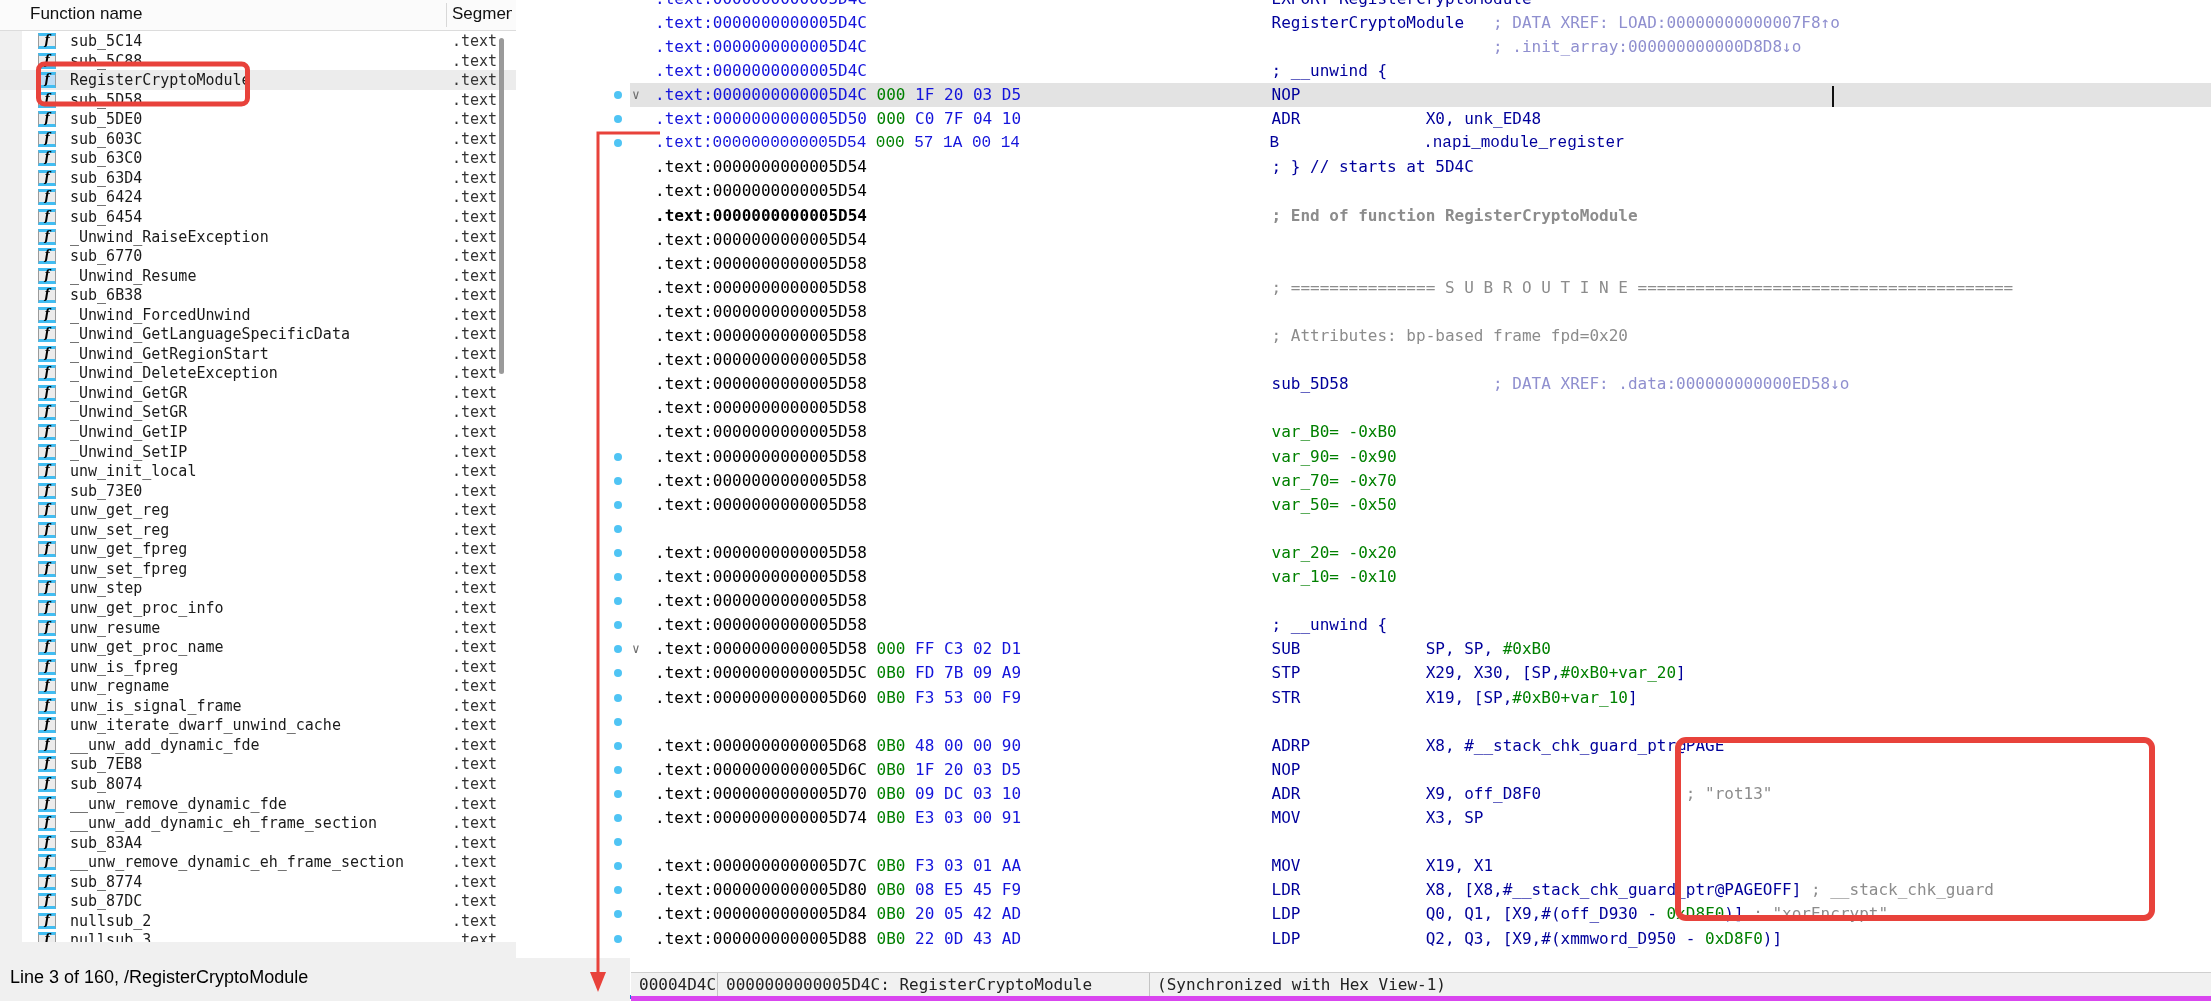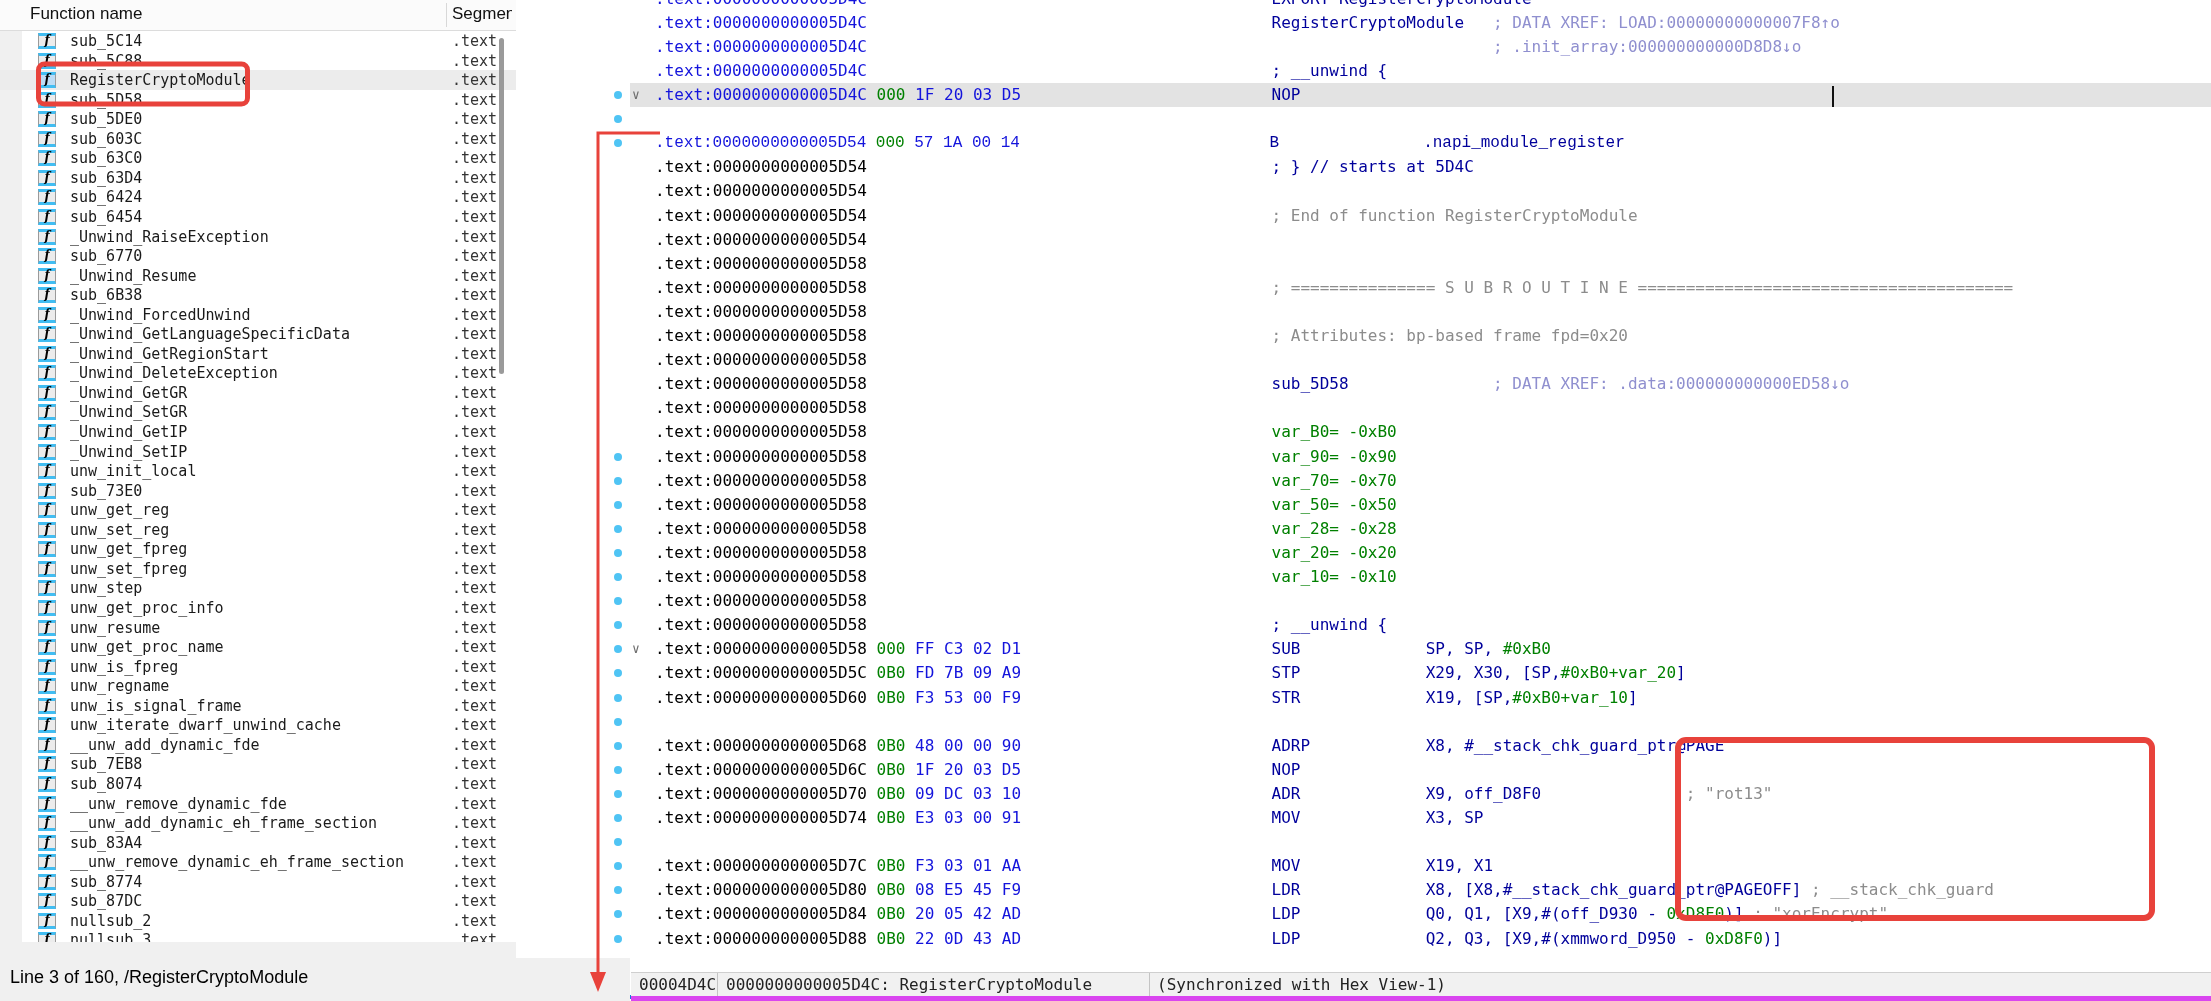--- a/index.html
+++ b/index.html
@@ -313,38 +313,38 @@
   <div id="left-status">
     <span>Line 3 of 160, /RegisterCryptoModule</span>
   </div>
 
   <div id="dis-lines">
       <div class="dline" style="top: -13.4px;"><span class="txt"><span class="cb">.text:0000000000005D4C</span>                                          <span class="cn">EXPORT RegisterCryptoModule</span></span></div>
       <div class="dline" style="top: 10.7px;"><span class="txt"><span class="cb">.text:0000000000005D4C</span>                                          <span class="cn">RegisterCryptoModule</span><span class="cp">   </span><span class="cx">; DATA XREF: LOAD:00000000000007F8↑o</span></span></div>
       <div class="dline" style="top: 34.8px;"><span class="txt"><span class="cb">.text:0000000000005D4C</span>                                          <span class="cp">                       </span><span class="cx">; .init_array:000000000000D8D8↓o</span></span></div>
       <div class="dline" style="top: 58.9px;"><span class="txt"><span class="cb">.text:0000000000005D4C</span>                                          <span class="cn">; __unwind {</span></span></div>
       <div class="dline hl" style="top: 83px;"><span class="dot"></span><span class="mk">∨</span><span class="txt"><span class="cb">.text:0000000000005D4C</span> <span class="cg">000</span> <span class="cb">1F 20 03 D5</span>                          <span class="cn">NOP</span></span></div>
-      <div class="dline" style="top: 107.1px;"><span class="dot"></span></div>
+      <div class="dline" style="top: 107.1px;"><span class="dot"></span><span class="txt"><span class="cb">.text:0000000000005D50</span> <span class="cg">000</span> <span class="cb">C0 7F 04 10</span>                          <span class="cn">ADR             X0, unk_ED48</span></span></div>
       <div class="dline" style="top: 131.2px; font-family: Liberation Mono, monospace;"><span class="dot"></span><span class="txt"><span class="cb">.text:0000000000005D54</span> <span class="cg">000</span> <span class="cb">57 1A 00 14</span>                          <span class="cn">B               .napi_module_register</span></span></div>
       <div class="dline" style="top: 155.3px;"><span class="txt"><span class="ck">.text:0000000000005D54</span>                                          <span class="cn">; } // starts at 5D4C</span></span></div>
       <div class="dline" style="top: 179.4px;"><span class="txt"><span class="ck">.text:0000000000005D54</span>                                          </span></div>
-      <div class="dline" style="top: 203.5px;"><span class="txt"><span class="ck">.text:0000000000005D54</span>                                          <span class="cc">; End of function RegisterCryptoModule</span></span></div>
+      <div class="dline" style="top: 203.5px; font-weight: bold;"><span class="txt"><span class="ck">.text:0000000000005D54</span>                                          <span class="cc">; End of function RegisterCryptoModule</span></span></div>
       <div class="dline" style="top: 227.6px;"><span class="txt"><span class="ck">.text:0000000000005D54</span>                                          </span></div>
       <div class="dline" style="top: 251.7px;"><span class="txt"><span class="ck">.text:0000000000005D58</span>                                          </span></div>
       <div class="dline" style="top: 275.8px;"><span class="txt"><span class="ck">.text:0000000000005D58</span>                                          <span class="cc">; =============== S U B R O U T I N E =======================================</span></span></div>
       <div class="dline" style="top: 299.9px;"><span class="txt"><span class="ck">.text:0000000000005D58</span>                                          </span></div>
       <div class="dline" style="top: 324px;"><span class="txt"><span class="ck">.text:0000000000005D58</span>                                          <span class="cc">; Attributes: bp-based frame fpd=0x20</span></span></div>
       <div class="dline" style="top: 348.1px;"><span class="txt"><span class="ck">.text:0000000000005D58</span>                                          </span></div>
       <div class="dline" style="top: 372.2px;"><span class="txt"><span class="ck">.text:0000000000005D58</span>                                          <span class="cn">sub_5D58</span><span class="cp">               </span><span class="cx">; DATA XREF: .data:000000000000ED58↓o</span></span></div>
       <div class="dline" style="top: 396.3px;"><span class="txt"><span class="ck">.text:0000000000005D58</span>                                          </span></div>
       <div class="dline" style="top: 420.4px;"><span class="txt"><span class="ck">.text:0000000000005D58</span>                                          <span class="cg">var_B0= -0xB0</span></span></div>
       <div class="dline" style="top: 444.5px;"><span class="dot"></span><span class="txt"><span class="ck">.text:0000000000005D58</span>                                          <span class="cg">var_90= -0x90</span></span></div>
       <div class="dline" style="top: 468.6px;"><span class="dot"></span><span class="txt"><span class="ck">.text:0000000000005D58</span>                                          <span class="cg">var_70= -0x70</span></span></div>
       <div class="dline" style="top: 492.7px;"><span class="dot"></span><span class="txt"><span class="ck">.text:0000000000005D58</span>                                          <span class="cg">var_50= -0x50</span></span></div>
-      <div class="dline" style="top: 516.8px;"><span class="dot"></span><span class="txt"><span class="ck">.text:0000000000005D58</span>                                          <span class="cg">var_28= -0x28</span></span></div>
+      <div class="dline" style="top: 516.8px;"><span class="dot"></span></div>
       <div class="dline" style="top: 540.9px;"><span class="dot"></span><span class="txt"><span class="ck">.text:0000000000005D58</span>                                          <span class="cg">var_20= -0x20</span></span></div>
       <div class="dline" style="top: 565px;"><span class="dot"></span><span class="txt"><span class="ck">.text:0000000000005D58</span>                                          <span class="cg">var_10= -0x10</span></span></div>
       <div class="dline" style="top: 589.1px;"><span class="dot"></span><span class="txt"><span class="ck">.text:0000000000005D58</span>                                          </span></div>
       <div class="dline" style="top: 613.2px;"><span class="dot"></span><span class="txt"><span class="ck">.text:0000000000005D58</span>                                          <span class="cn">; __unwind {</span></span></div>
       <div class="dline" style="top: 637.3px;"><span class="dot"></span><span class="mk">∨</span><span class="txt"><span class="ck">.text:0000000000005D58</span> <span class="cg">000</span> <span class="cb">FF C3 02 D1</span>                          <span class="cn">SUB             SP, SP, </span><span class="cg">#0xB0</span></span></div>
       <div class="dline" style="top: 661.4px;"><span class="dot"></span><span class="txt"><span class="ck">.text:0000000000005D5C</span> <span class="cg">0B0</span> <span class="cb">FD 7B 09 A9</span>                          <span class="cn">STP             X29, X30, [SP,</span><span class="cg">#0xB0+var_20</span><span class="cn">]</span></span></div>
       <div class="dline" style="top: 685.5px;"><span class="dot"></span><span class="txt"><span class="ck">.text:0000000000005D60</span> <span class="cg">0B0</span> <span class="cb">F3 53 00 F9</span>                          <span class="cn">STR             X19, [SP,</span><span class="cg">#0xB0+var_10</span><span class="cn">]</span></span></div>
       <div class="dline" style="top: 709.6px;"><span class="dot"></span></div>
       <div class="dline" style="top: 733.7px;"><span class="dot"></span><span class="txt"><span class="ck">.text:0000000000005D68</span> <span class="cg">0B0</span> <span class="cb">48 00 00 90</span>                          <span class="cn">ADRP            X8, #__stack_chk_guard_ptr@PAGE</span></span></div>
       <div class="dline" style="top: 757.8px;"><span class="dot"></span><span class="txt"><span class="ck">.text:0000000000005D6C</span> <span class="cg">0B0</span> <span class="cb">1F 20 03 D5</span>                          <span class="cn">NOP</span></span></div>

